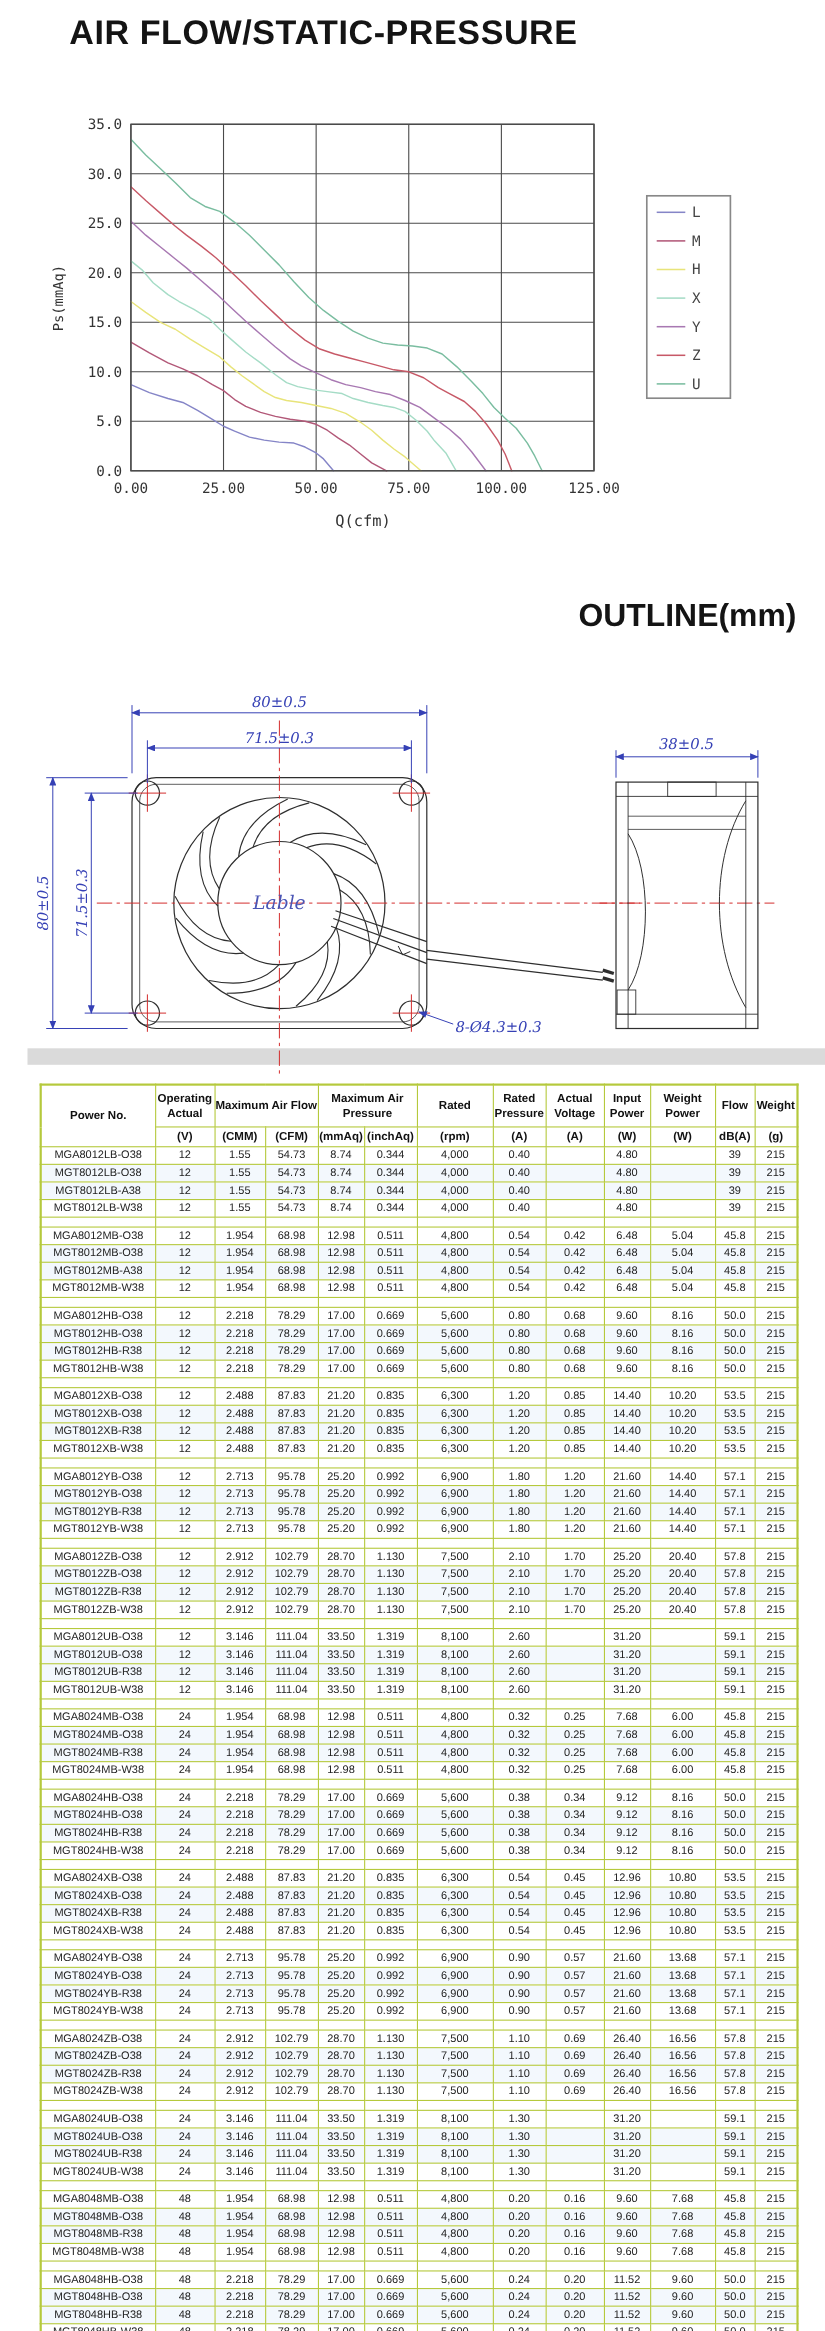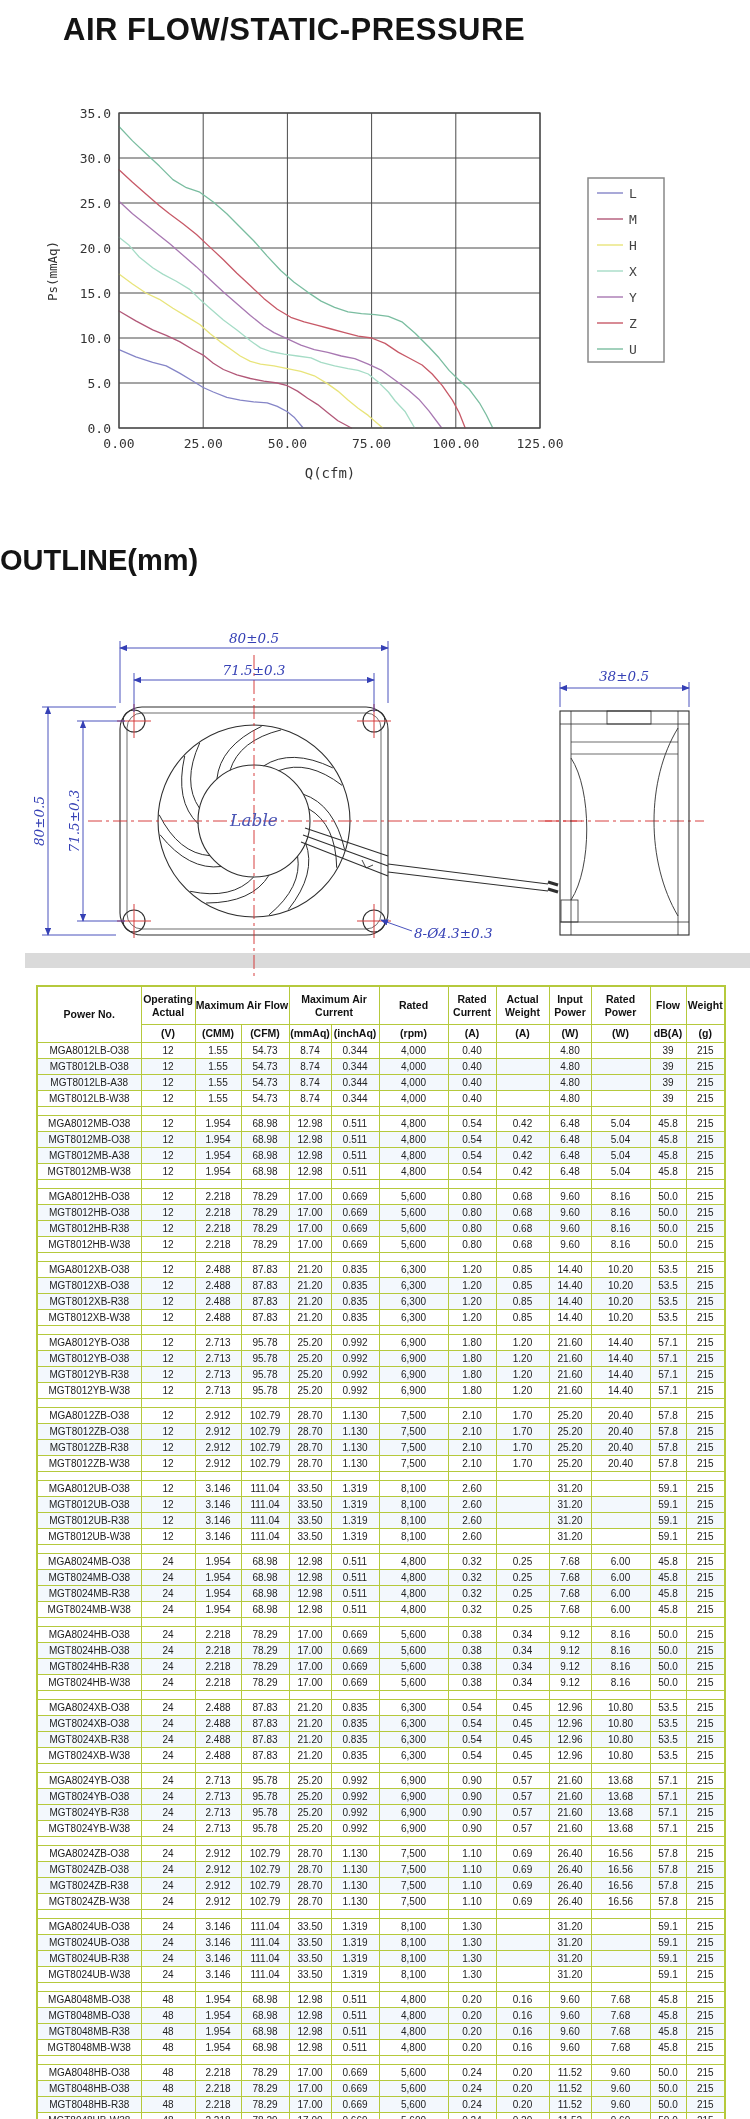--- a/index.html
+++ b/index.html
@@ -1,20 +1,20 @@
 <!DOCTYPE html>
 <html><head>
 <meta charset="utf-8">
 <style>
   html,body{margin:0;padding:0;background:#fff;}
   #page{position:relative;width:750px;height:2119px;background:#fff;overflow:hidden;
         font-family:"Liberation Sans",sans-serif;padding-left:48px;}
   #main-title{position:absolute;left:63px;top:12px;font-size:31px;font-weight:bold;
         letter-spacing:0.5px;color:#141414;}
-  #outline-title{position:absolute;left:0;top:544px;width:724px;text-align:left;
+  #outline-title{position:absolute;left:0;top:544px;width:724px;text-align:right;
         font-size:29px;font-weight:bold;color:#141414;}
   #chart-svg{position:absolute;left:0;top:0;}
   #outline-svg{position:absolute;left:0;top:530px;}
   .mono{font-family:"DejaVu Sans Mono",monospace;}
   
   #spec-table{position:absolute;left:36px;top:985px;width:688px;border-collapse:collapse;
         table-layout:fixed;border:2px solid #b5c93c;}
   #spec-table th,#spec-table td{border:1px solid #b5c93c;text-align:center;
         vertical-align:middle;padding:0;overflow:hidden;white-space:nowrap;}
   #spec-table thead th{font-size:10.5px;font-weight:bold;line-height:1.2;color:#111;
@@ -221,26 +221,26 @@
       <col style="width:42px">
         <col style="width:59px">
         <col style="width:36px">
       <col style="width:39px">
     </colgroup>
     <thead id="spec-head">
         <tr class="hrow1">
           <th rowspan="2">Power No.</th>
           <th colspan="1">Operating Actual</th>
           <th colspan="2">Maximum Air Flow</th>
-          <th colspan="2">Maximum Air Current</th>
+          <th colspan="2">Maximum Air Pressure</th>
           <th colspan="1">Rated</th>
-          <th colspan="1">Rated Current</th>
-          <th colspan="1">Actual Weight</th>
+          <th colspan="1">Rated Pressure</th>
+          <th colspan="1">Actual Voltage</th>
           <th colspan="1">Input Power</th>
-          <th colspan="1">Rated Power</th>
+          <th colspan="1">Weight Power</th>
           <th colspan="1">Flow</th>
           <th colspan="1">Weight</th>
         </tr>
         <tr class="hrow2">
           <th>(V)</th>
           <th>(CMM)</th>
           <th>(CFM)</th>
           <th>(mmAq)</th>
           <th>(inchAq)</th>
           <th>(rpm)</th>

